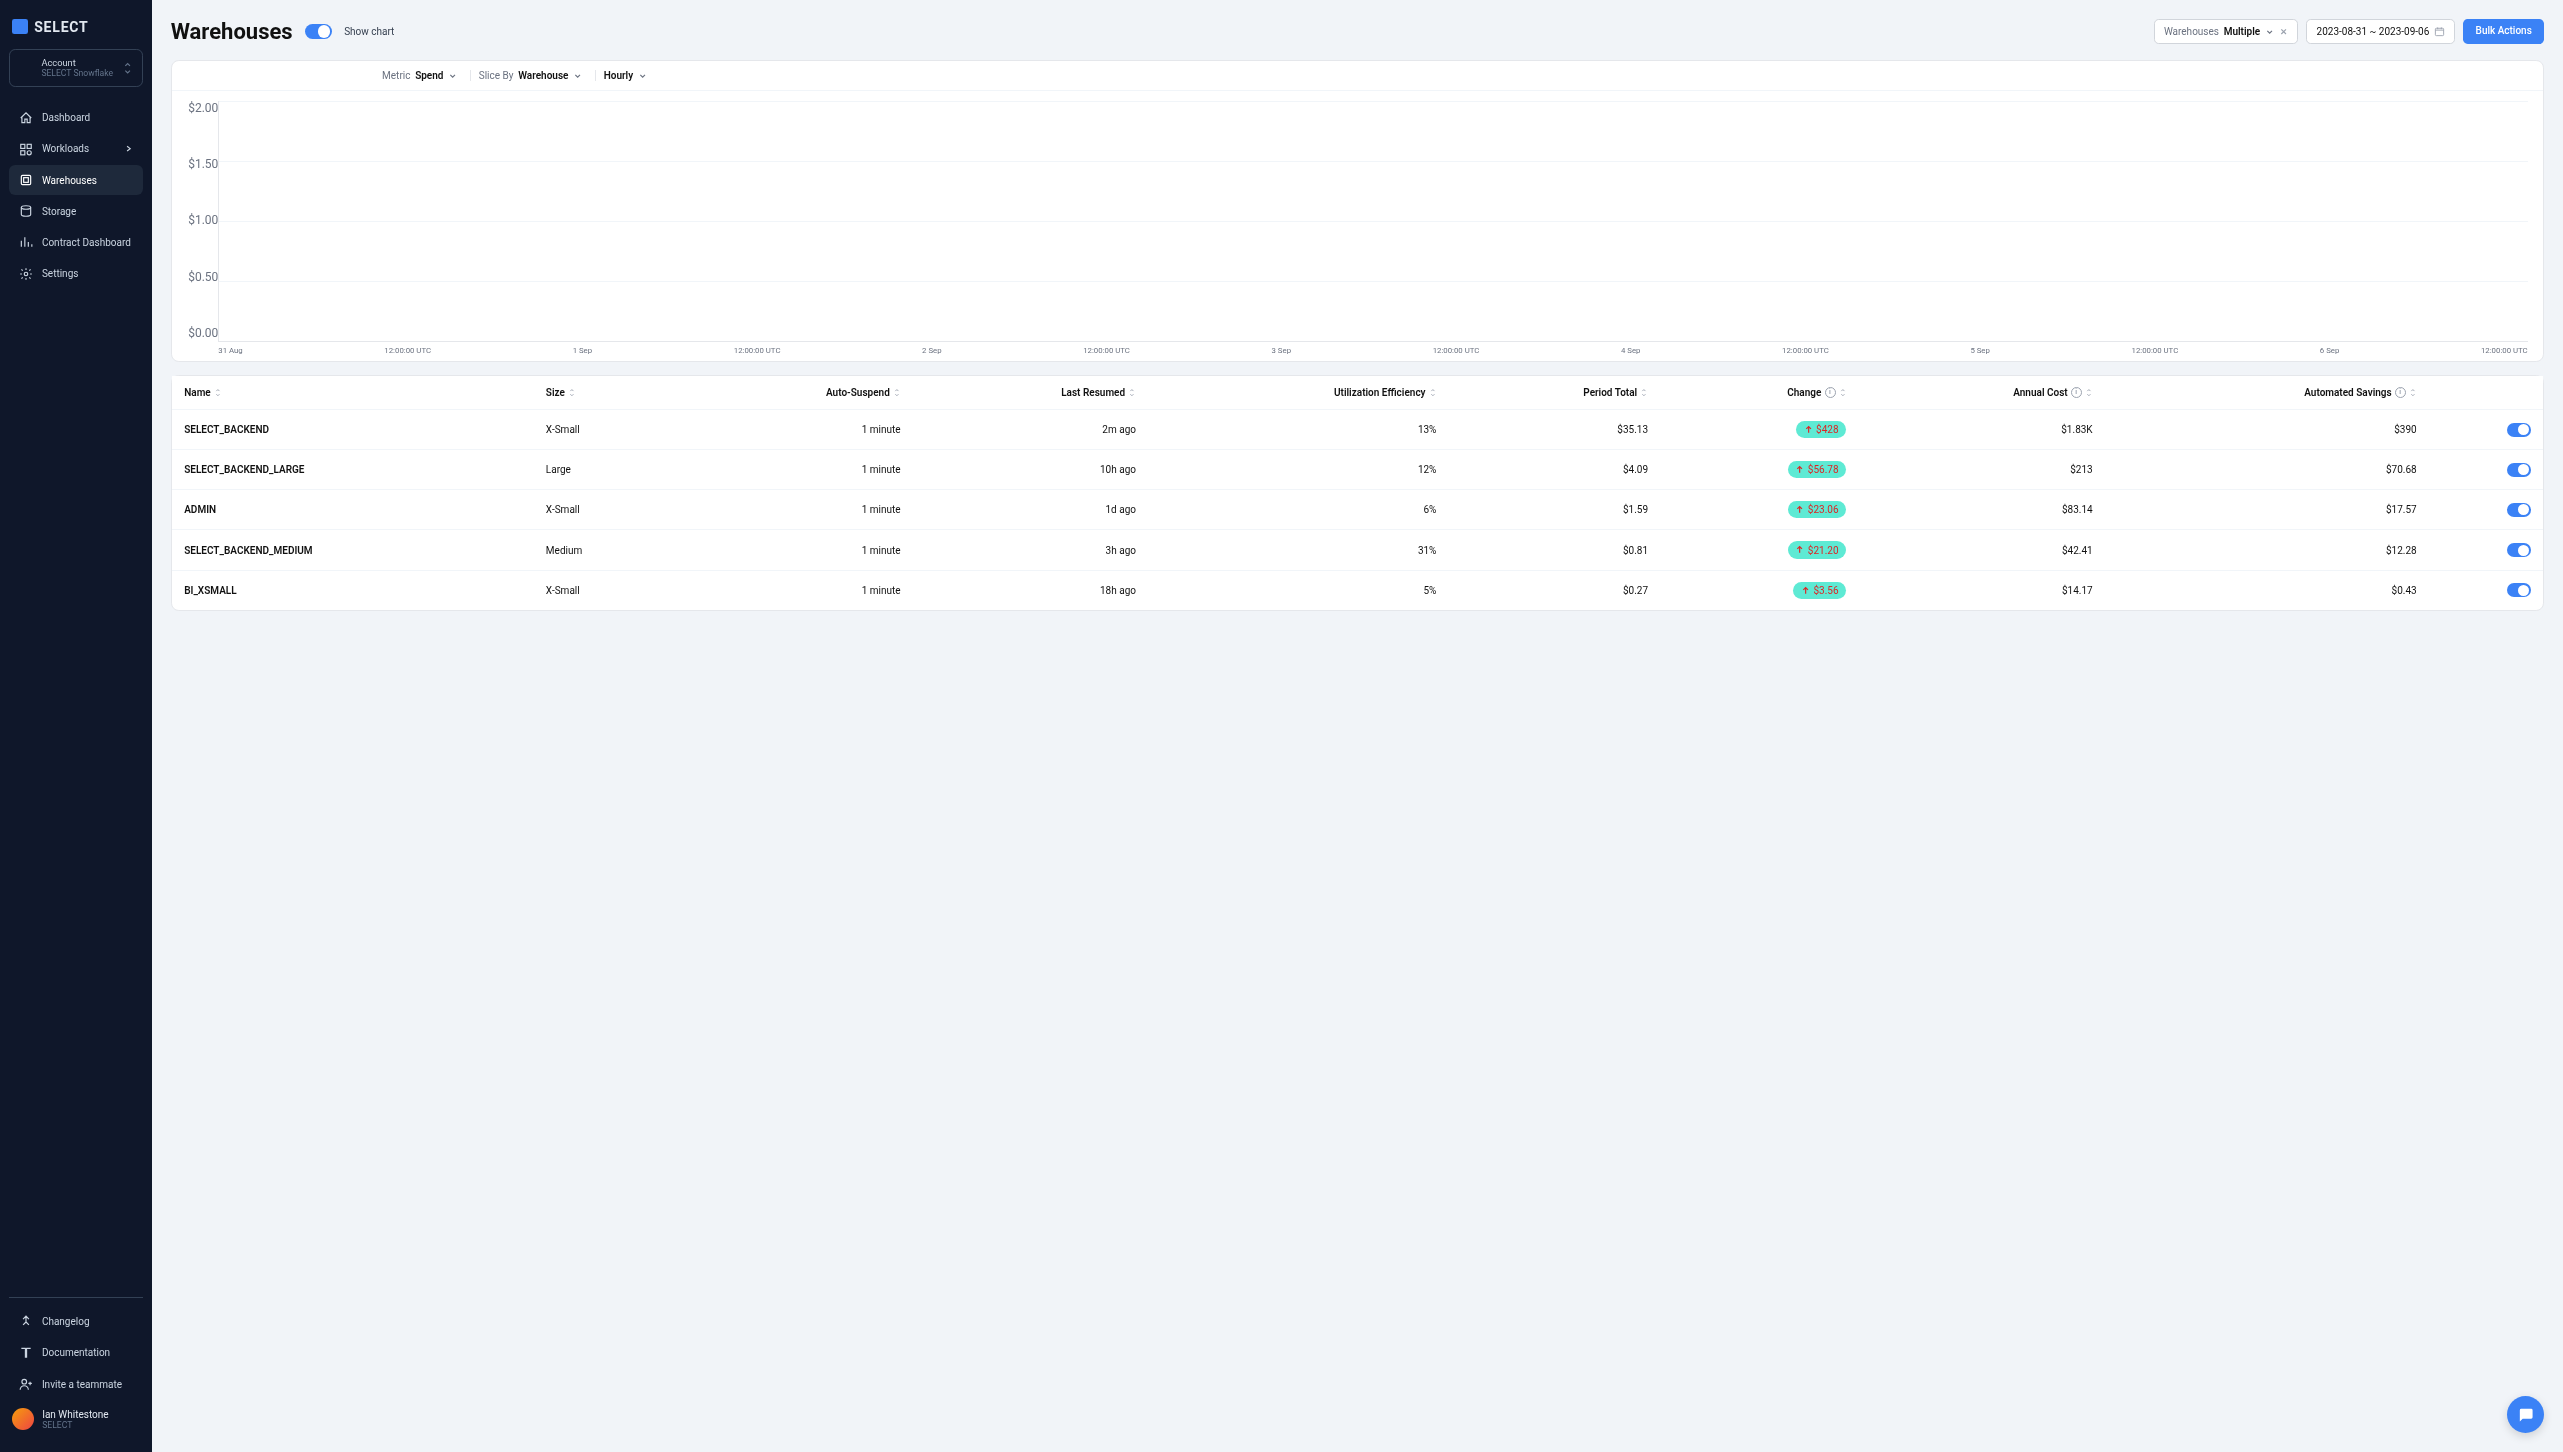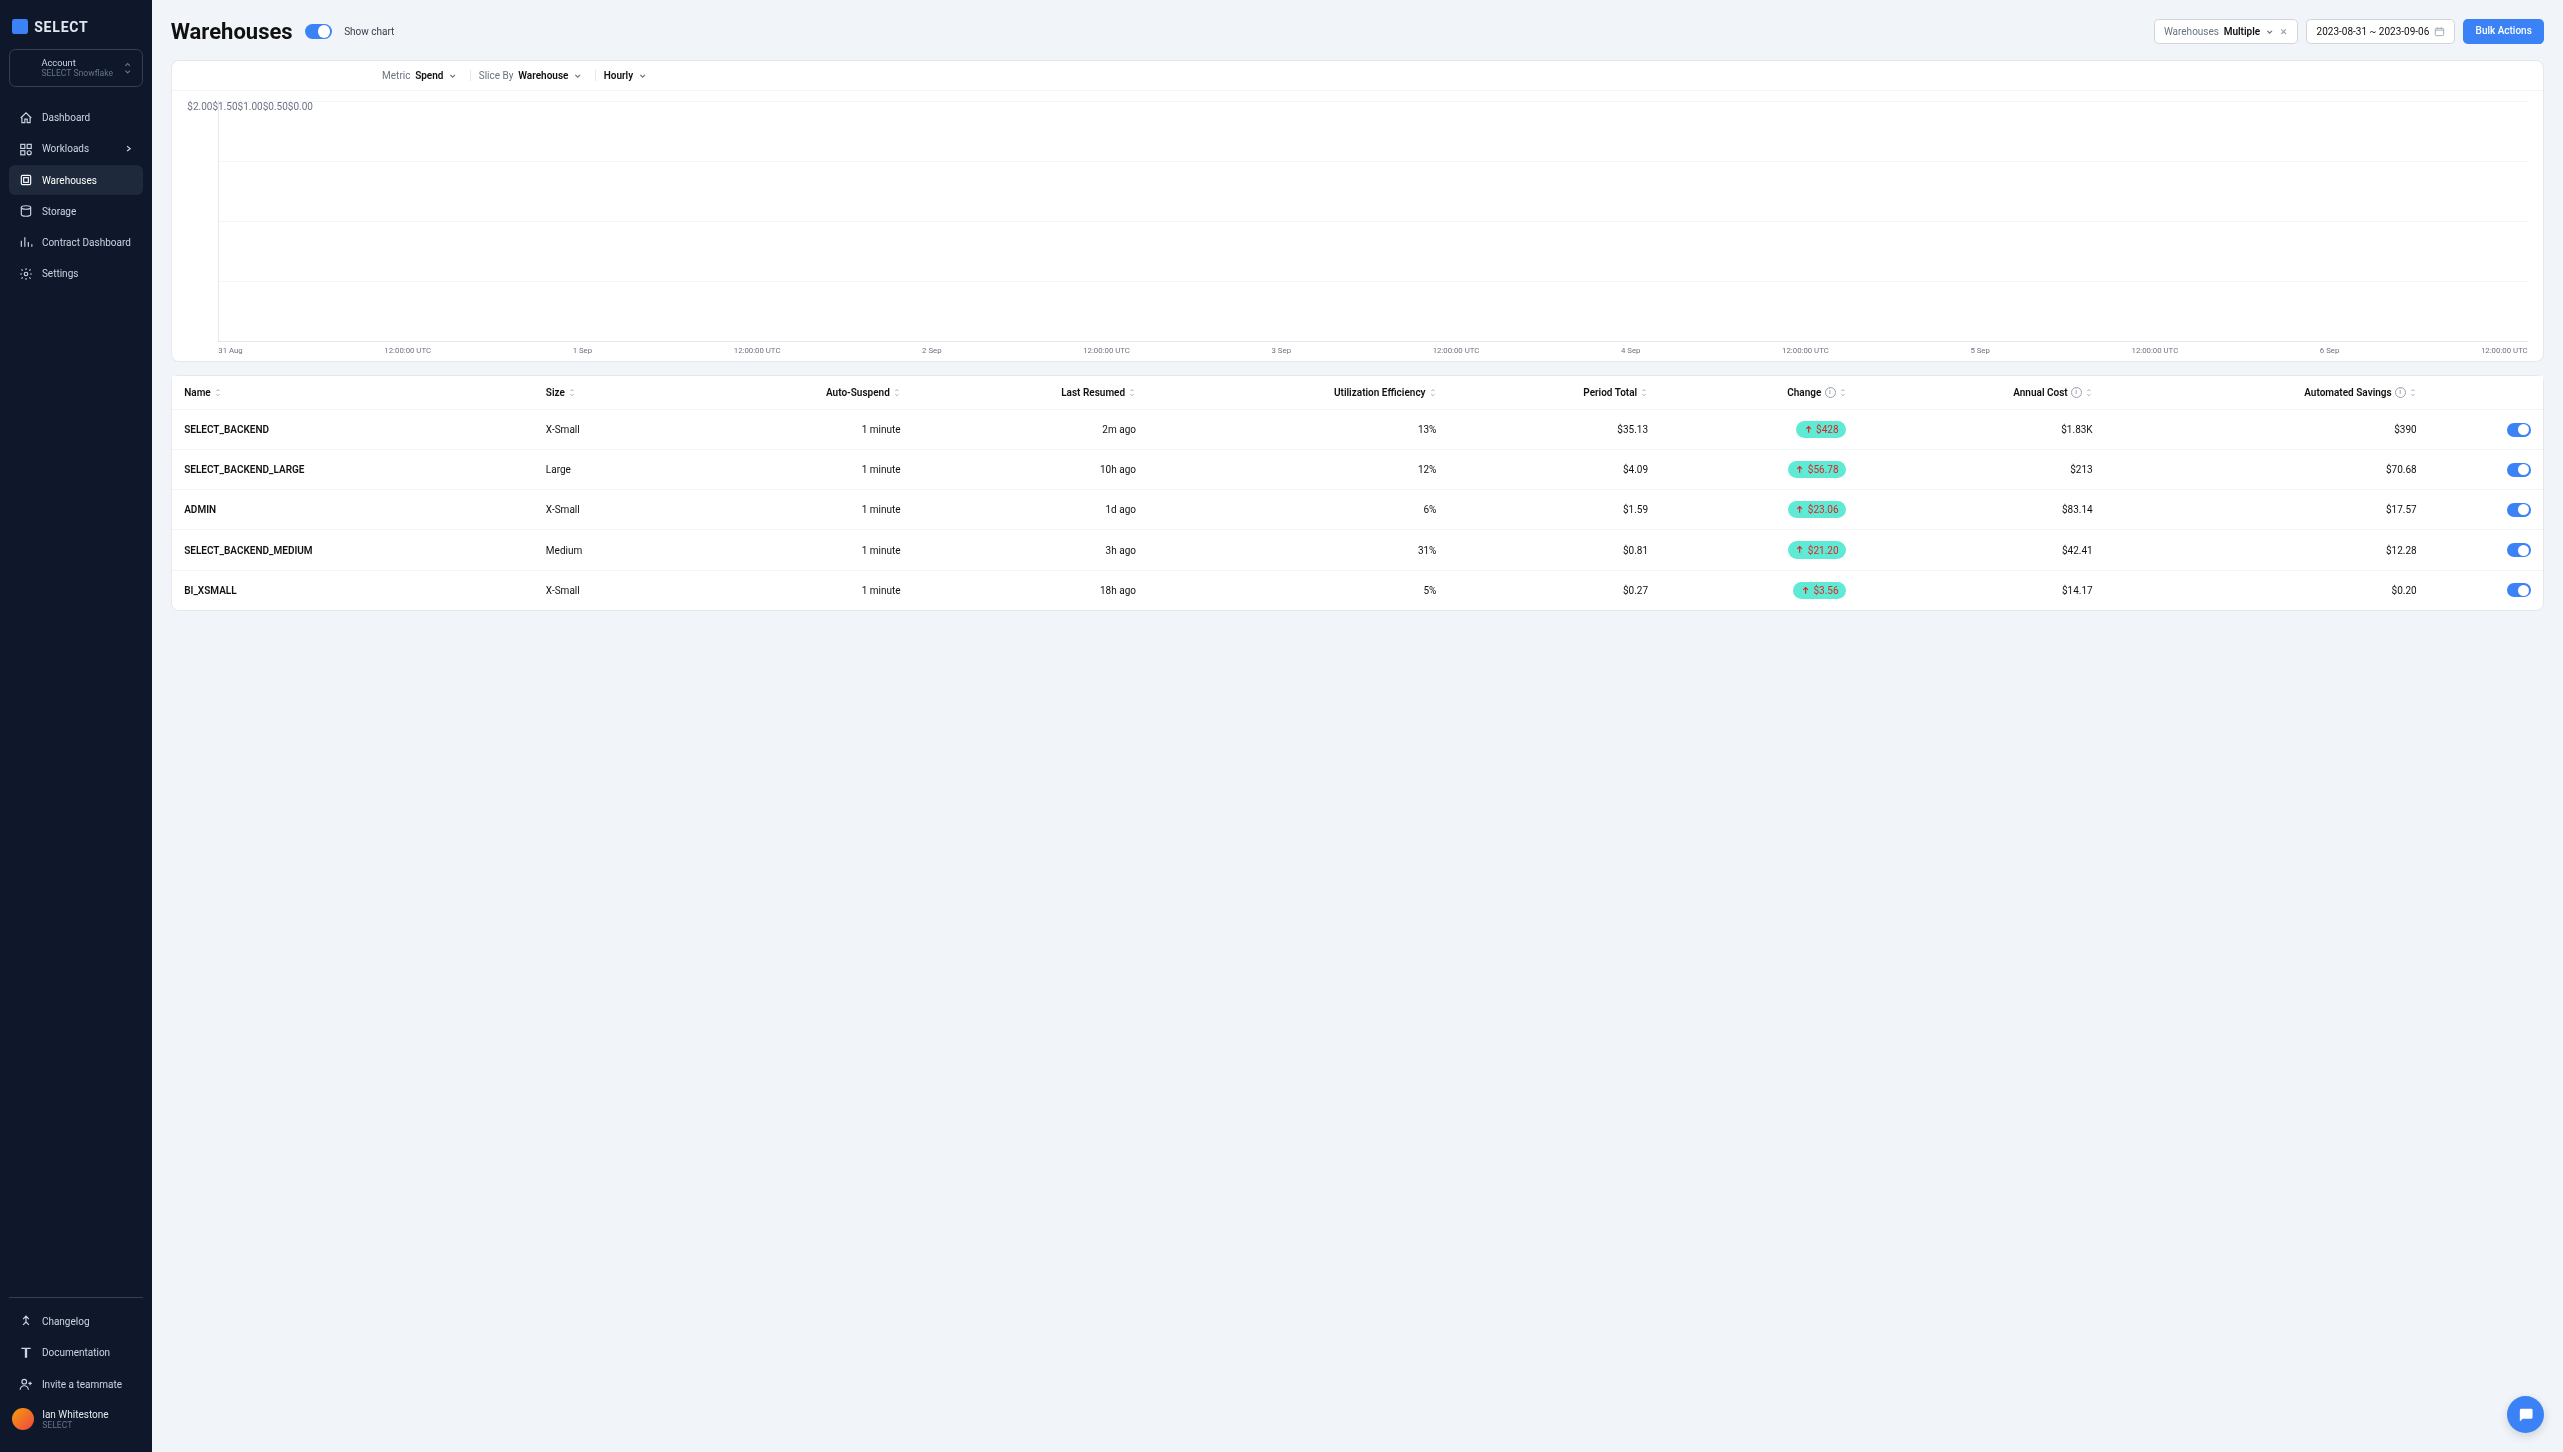--- a/index.html
+++ b/index.html
@@ -32,21 +32,21 @@
 .muted { color: #6b7280; }
 .bold { font-weight: 600; }
 .bulk-btn { background: #3b82f6; color: #fff; border-radius: 4.7px; padding: 6.2px 12.5px; font-size: 10px; font-weight: 500; cursor: pointer; }
 .card { background: #fff; border: 0.8px solid #e5e7eb; border-radius: 7.8px; margin-bottom: 12.5px; }
 .chart-header { display: flex; align-items: center; padding: 9.3px 15.6px; border-bottom: 0.8px solid #f1f5f9; }
 .chart-title { flex: 1; text-align: center; font-size: 11.7px; font-weight: 500; }
 .chart-ctrl { display: flex; align-items: center; gap: 4.7px; font-size: 10px; cursor: pointer; padding: 0 7.8px; }
 .chart-ctrl + .chart-ctrl { border-left: 0.8px solid #e5e7eb; margin-left: 4.7px; }
 .chart-body { padding: 9.3px 15.6px 6.2px; }
 .chart-area { position: relative; height: 241px; display: flex; }
-.y-axis { width: 31px; display: flex; flex-direction: row; justify-content: space-between; text-align: right; font-size: 10px; color: #6b7280; padding-bottom: 1.6px; }
+.y-axis { width: 31px; display: flex; flex-direction: column; justify-content: space-between; text-align: right; font-size: 12px; color: #6b7280; padding-bottom: 1.6px; }
 .bars-wrap { flex: 1; position: relative; border-left: 0.8px solid #e5e7eb; border-bottom: 0.8px solid #e5e7eb; display: flex; align-items: flex-end; gap: 0.8px; padding: 0 1.6px; }
 .grid-line { position: absolute; left: 0; right: 0; border-top: 0.8px solid #f1f5f9; }
 .bar-col { flex: 1; display: flex; flex-direction: column-reverse; }
 .seg { width: 100%; }
 .x-axis { margin-left: 31px; display: flex; justify-content: space-between; font-size: 7.8px; color: #6b7280; padding-top: 4.7px; }
 .table-wrap { width: 100%; }
 table { width: 100%; border-collapse: collapse; }
 th { text-align: left; padding: 11px 12.5px; font-size: 10px; font-weight: 600; border-bottom: 0.8px solid #f1f5f9; background: #fff; }
 th.right, td.right { text-align: right; }
 td { padding: 11px 12.5px; font-size: 10px; border-bottom: 0.8px solid #f1f5f9; }
@@ -904,21 +904,21 @@
     <td style="font-weight:600">BI_XSMALL</td>
     <td>X-Small</td>
     <td class="right">1 minute</td>
     <td class="right">18h ago</td>
     <td class="right">5%</td>
     <td class="right">$0.27</td>
     <td class="right"><span class="change-badge"><svg width="9.3" height="9.3" viewBox="0 0 12 12" fill="none" stroke="currentColor" stroke-width="1.5">
                   <path d="M6 10V2M3 5l3-3 3 3"></path>
                 </svg>$3.56</span></td>
     <td class="right">$14.17</td>
-    <td class="right">$0.20</td>
+    <td class="right">$0.43</td>
     <td class="right"><span class="row-toggle"></span></td>
           </tr>
         </tbody>
     </table>
   </div>
 </div>
 
 <div class="chat-fab">
   <svg width="17" height="17" viewBox="0 0 24 24" fill="currentColor">
       <path d="M4 4h16a2 2 0 012 2v10a2 2 0 01-2 2H8l-4 4V6a2 2 0 012-2z"></path>

